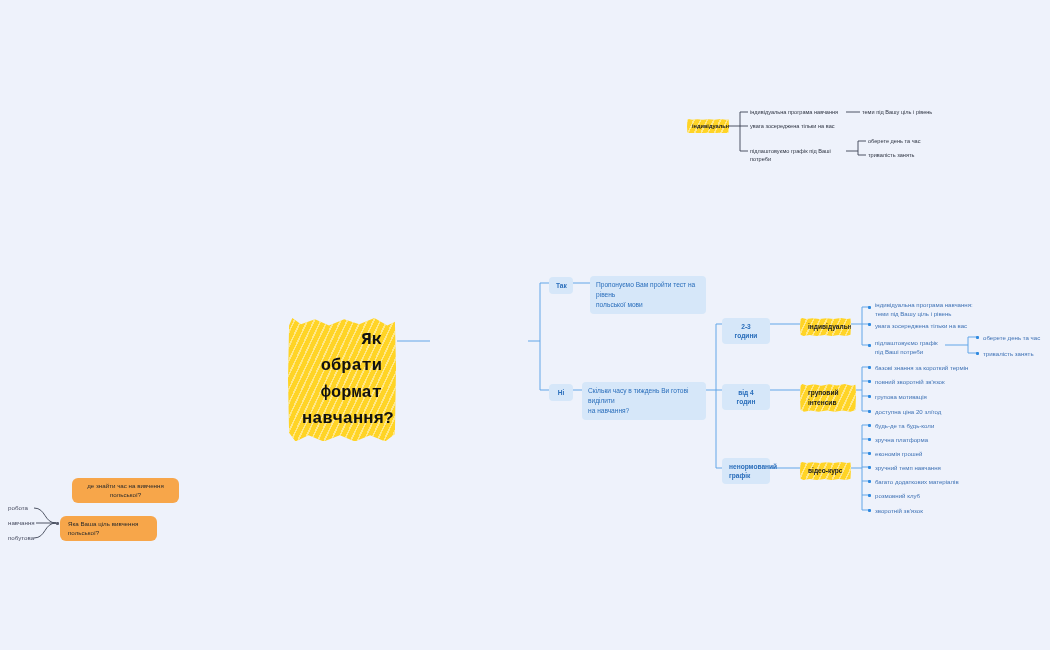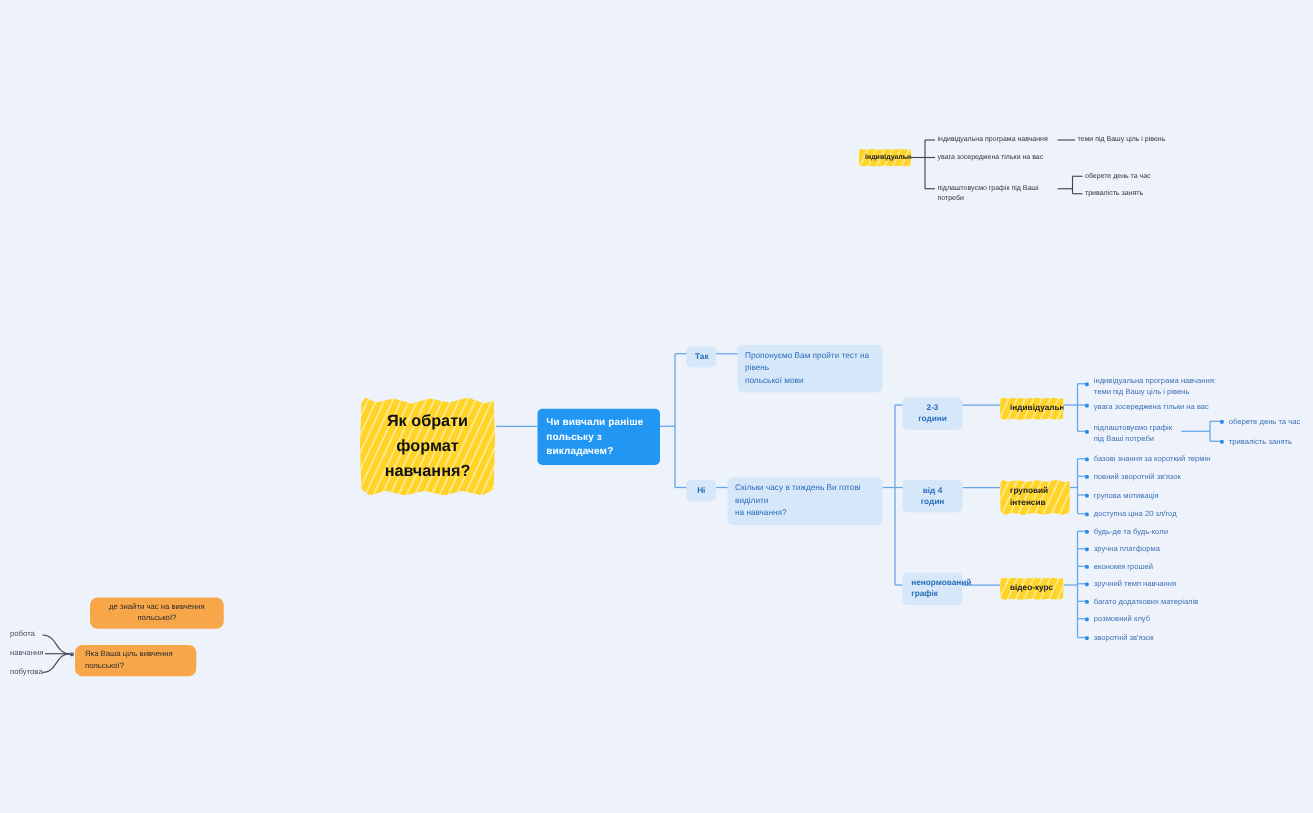--- a/index.html
+++ b/index.html
@@ -40,22 +40,22 @@
         rgba(255,255,255,.45) 0px, rgba(255,255,255,.45) 1.5px,
         rgba(255,255,255,0) 1.6px, rgba(255,255,255,0) 6px),
       #ffd426;
     box-sizing:border-box;
     clip-path:polygon(1% 6%,4% 0%,12% 5%,25% 1%,38% 6%,52% 1%,66% 5%,
                       80% 0%,92% 6%,99% 3%,100% 40%,99% 94%,90% 100%,
                       76% 95%,62% 100%,48% 95%,33% 100%,19% 95%,
                       7% 100%,1% 93%,0% 50%);
   }
   .hl-title{
-    font-size:13px;font-weight:bold;color:#111;line-height:1.55;
-    padding:9px 14px;text-align:center;
+    font-size:17px;font-weight:bold;color:#111;line-height:1.55;
+    padding:9px 14px;text-align:right;font-family:Liberation Mono, monospace;
   }
   
   .orange{
     background:#f7a64a;color:#2b2b2b;border-radius:6px;
     font-size:6.2px;line-height:1.4;padding:4px 8px;font-weight:normal;
   }
   
   .leaf{
     position:absolute;color:#3f72b5;font-size:6.1px;line-height:1.5;
     white-space:pre-line;
@@ -141,22 +141,20 @@
     <g fill="none" stroke="#3b4252" stroke-width="0.9">
       <path d="M34,508 C46,508 44,523 56,523"></path>
       <path d="M36,523 L56,523"></path>
       <path d="M34,538 C46,538 44,523 56,523"></path>
     </g>
   </svg>
 
   <div class="hl hl-title" style="left: 288px; top: 318px; width: 108px; white-space: pre-line;">Як обрати
 формат навчання?</div>
 
-  <div class="node blue-solid" style="left: 430px; top: 327px; width: 98px; white-space: pre-line;">Чи вивчали раніше
-польську з викладачем?</div>
 
   <div class="node blue-chip" style="left:549px;top:277px;width:24px;">Так</div>
   <div class="node blue-chip" style="left:549px;top:384px;width:24px;">Ні</div>
 
   <div class="node blue-light" style="left: 590px; top: 276px; width: 116px; white-space: pre-line;">Пропонуємо Вам пройти тест на рівень
 польської мови</div>
 
   <div class="node blue-light" style="left: 582px; top: 382px; width: 124px; white-space: pre-line;">Скільки часу в тиждень Ви готові виділити
 на навчання?</div>
 

